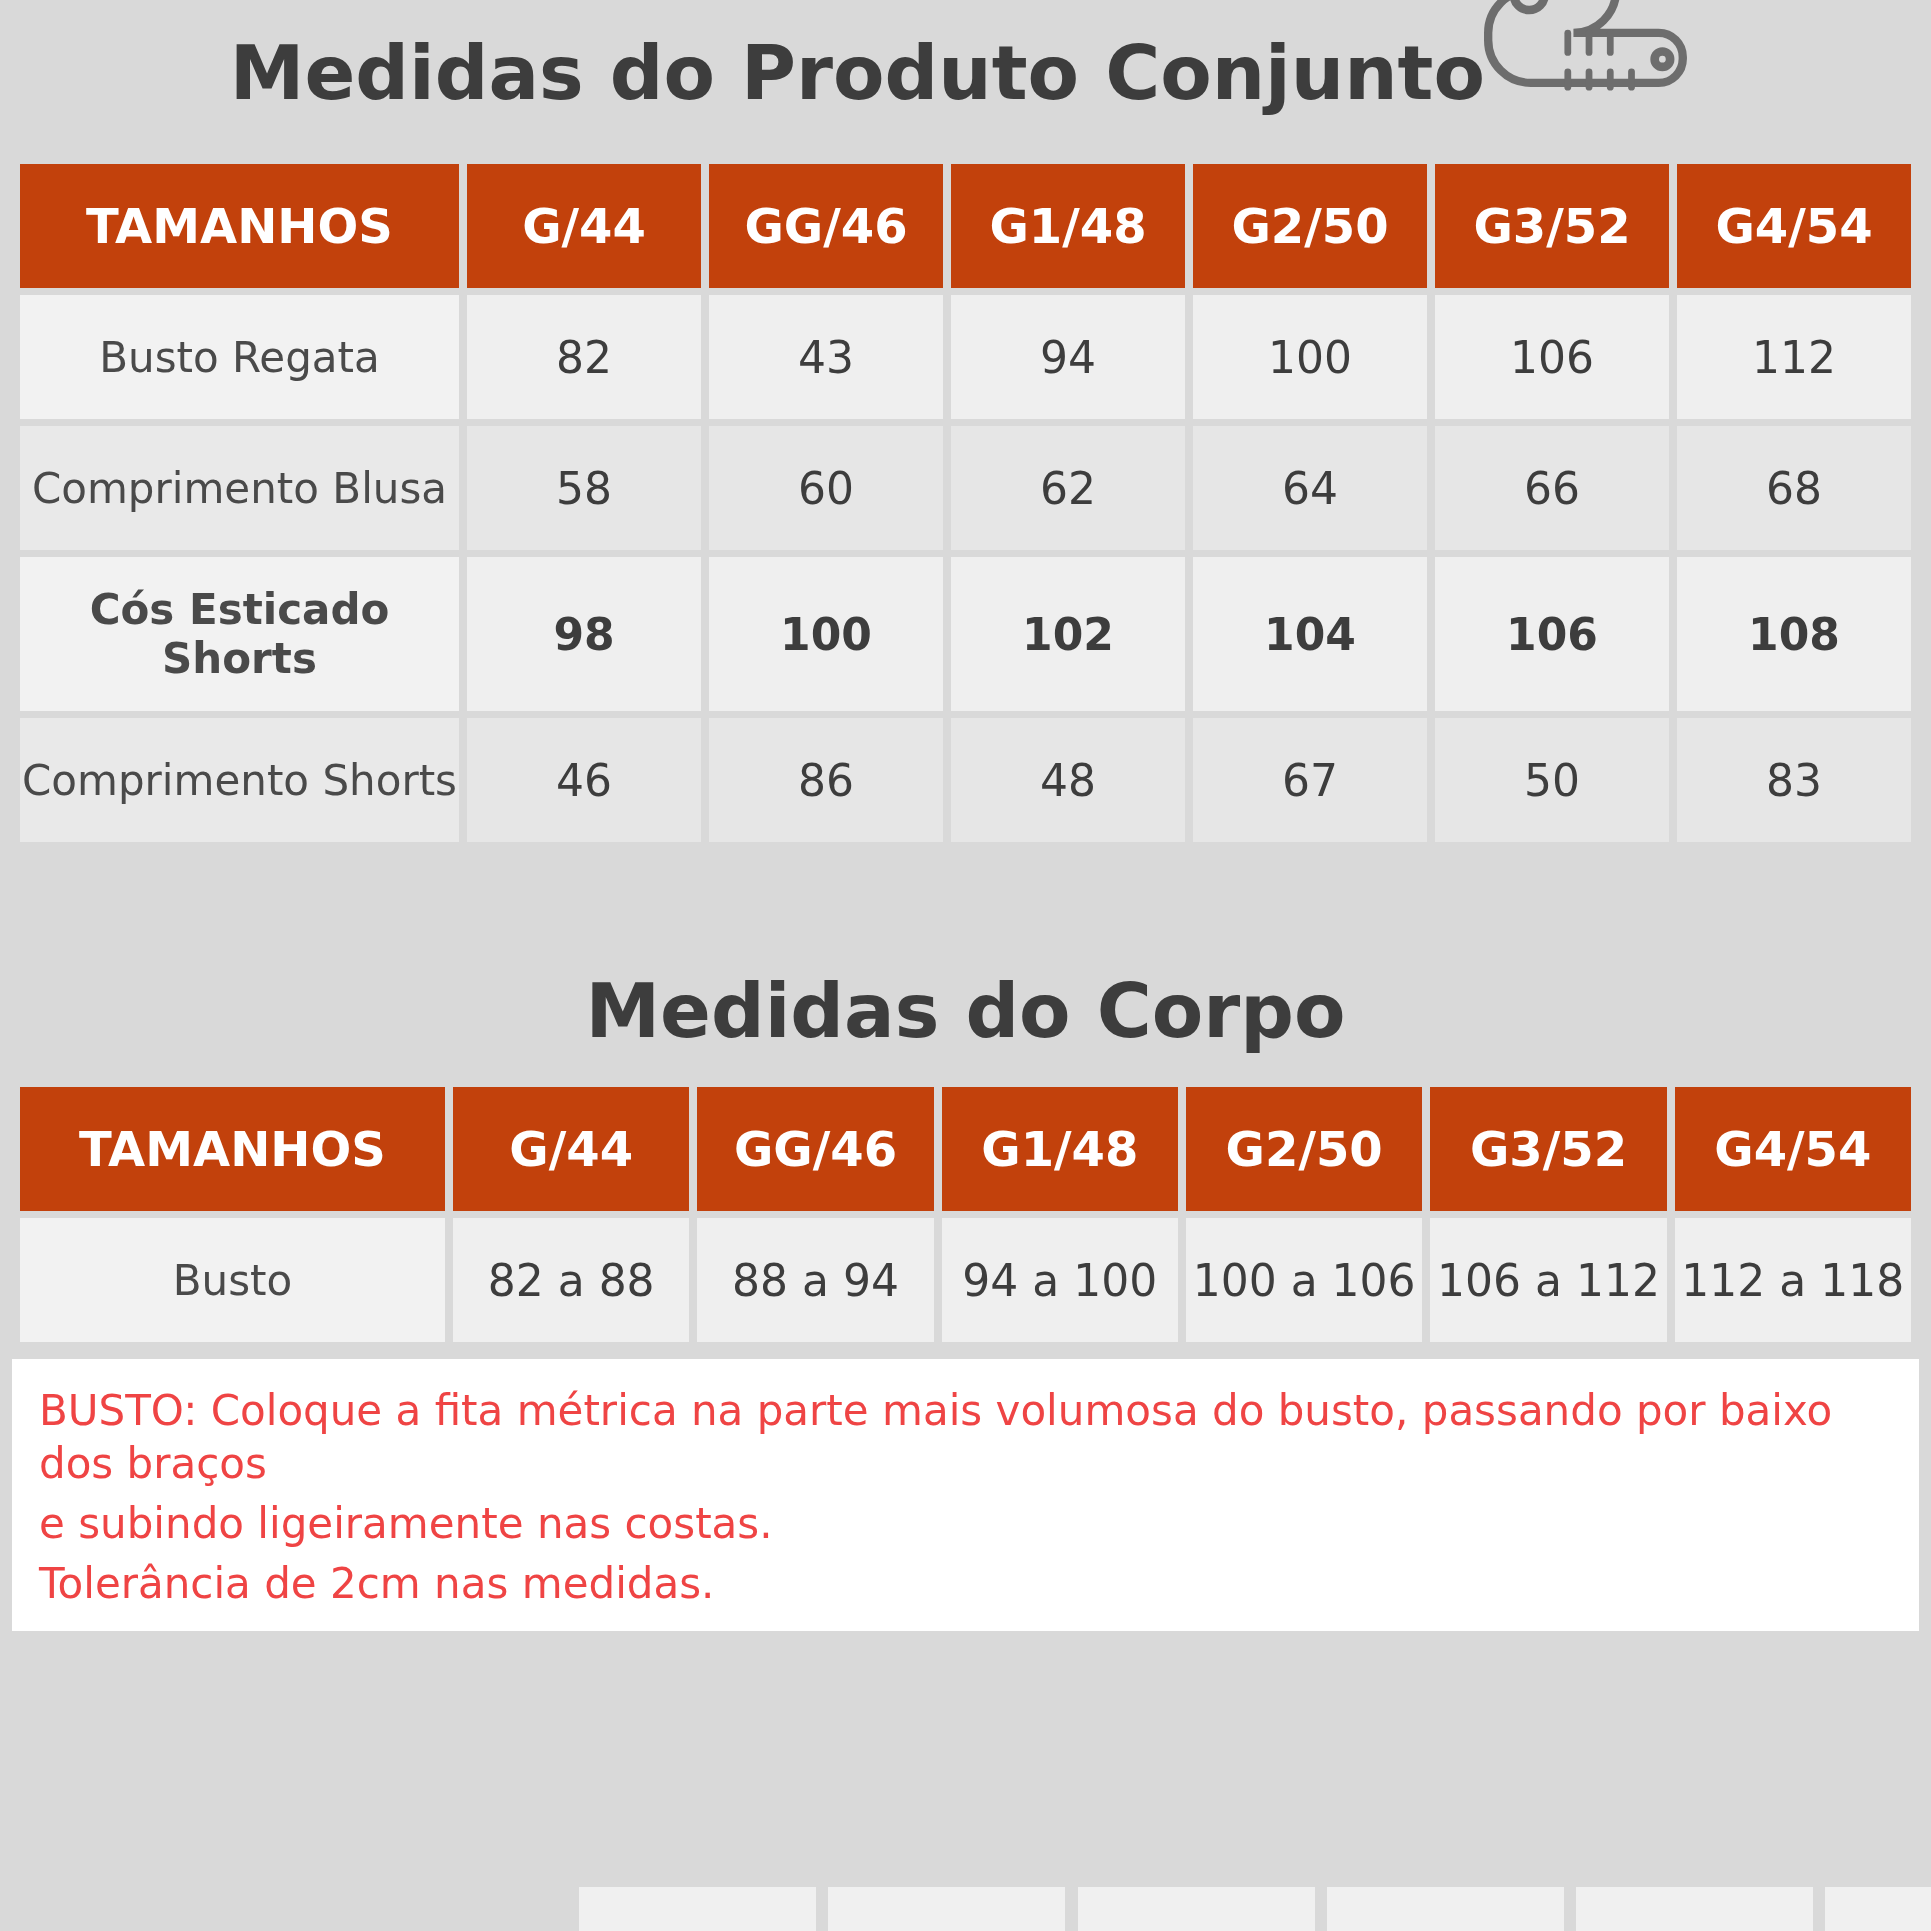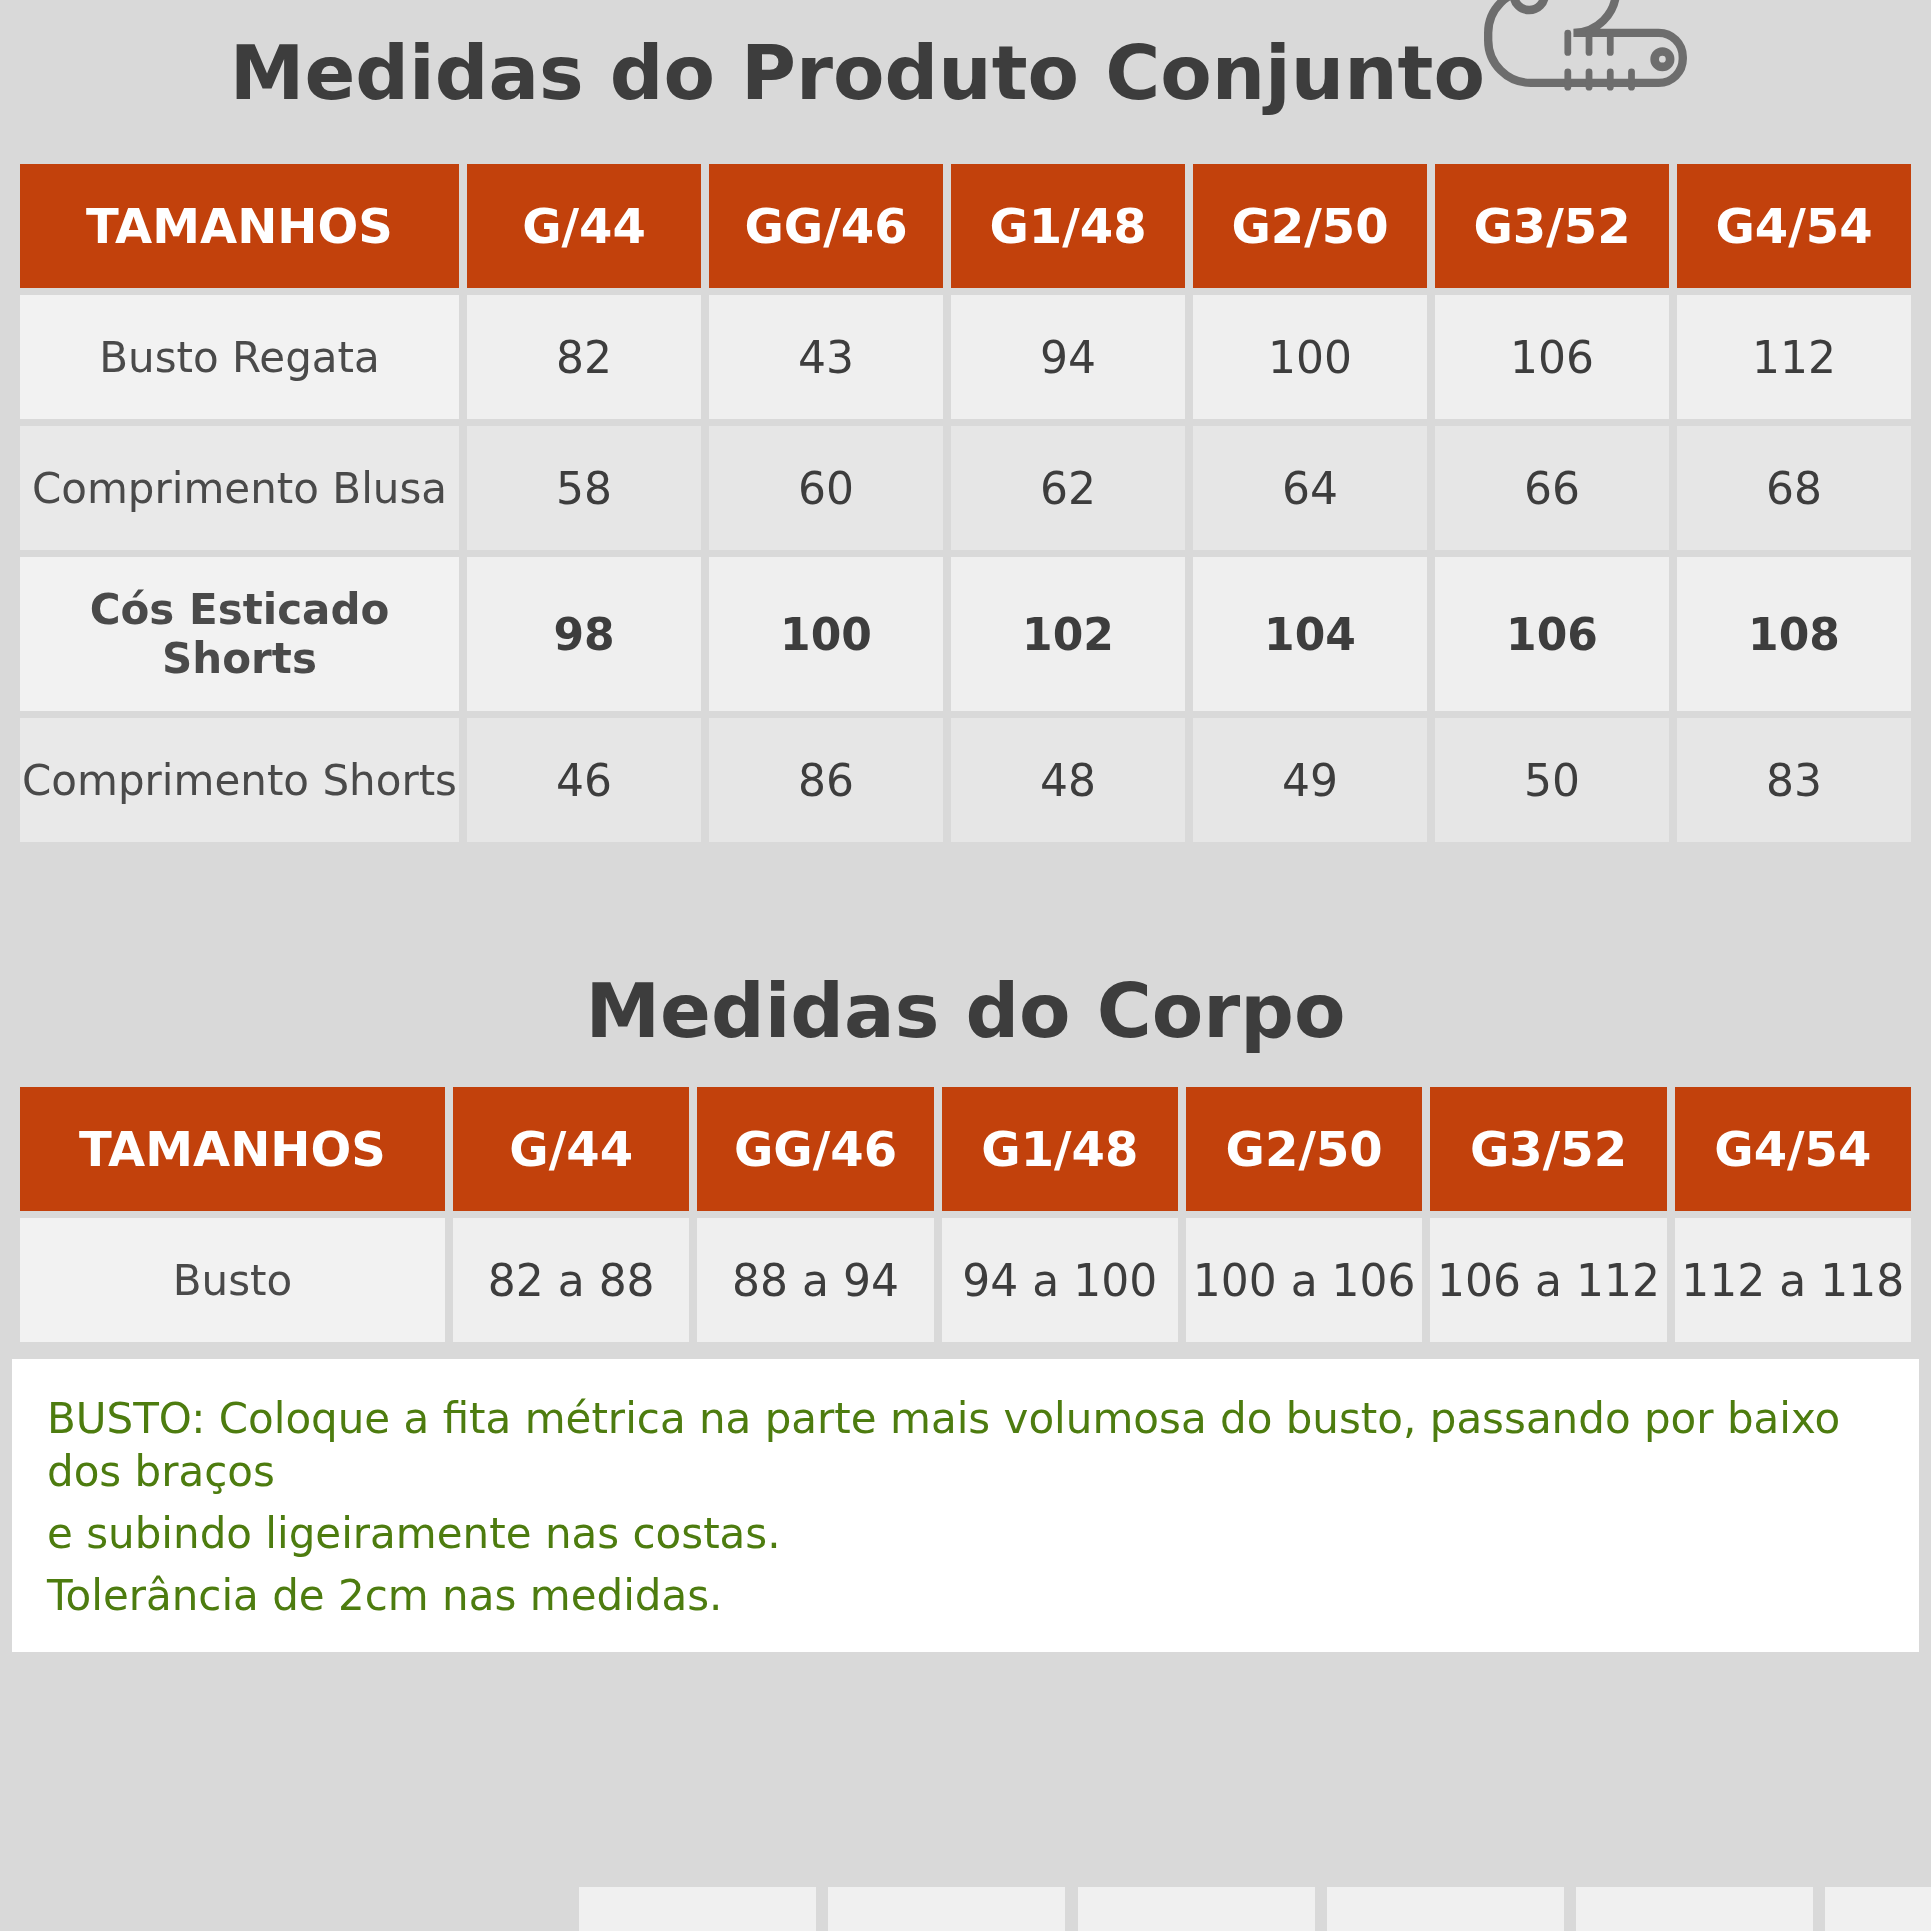--- a/index.html
+++ b/index.html
@@ -100,23 +100,23 @@
 
   
   .notes {
     background: #ffffff;
     margin: 9.7px auto 0 auto;
     width: 1907px;
     padding: 25px 0 21px 0;
     box-sizing: border-box;
   }
   .notes p {
-    margin: 8px;
+    margin: 0;
     padding: 0 27px;
-    color: #4d7c0f;
+    color: #ef4444;
     font-size: 42px;
     line-height: 1.28;
   }
   .notes p + p {
     margin-top: 5.8px;
   }
 
   
   .bottom-strip {
     position: absolute;
@@ -194,21 +194,21 @@
       <td class="cell tall">102</td>
       <td class="cell tall">104</td>
       <td class="cell tall">106</td>
       <td class="cell tall">108</td>
     </tr>
     <tr>
       <td class="rowlabel alt">Comprimento Shorts</td>
       <td class="cell alt">46</td>
       <td class="cell alt">86</td>
       <td class="cell alt">48</td>
-      <td class="cell alt">49</td>
+      <td class="cell alt">67</td>
       <td class="cell alt">50</td>
       <td class="cell alt">83</td>
     </tr>
   </tbody>
     </table>
 
   <div class="gap"></div>
 
   <div class="title title-2">Medidas do Corpo</div>
 

